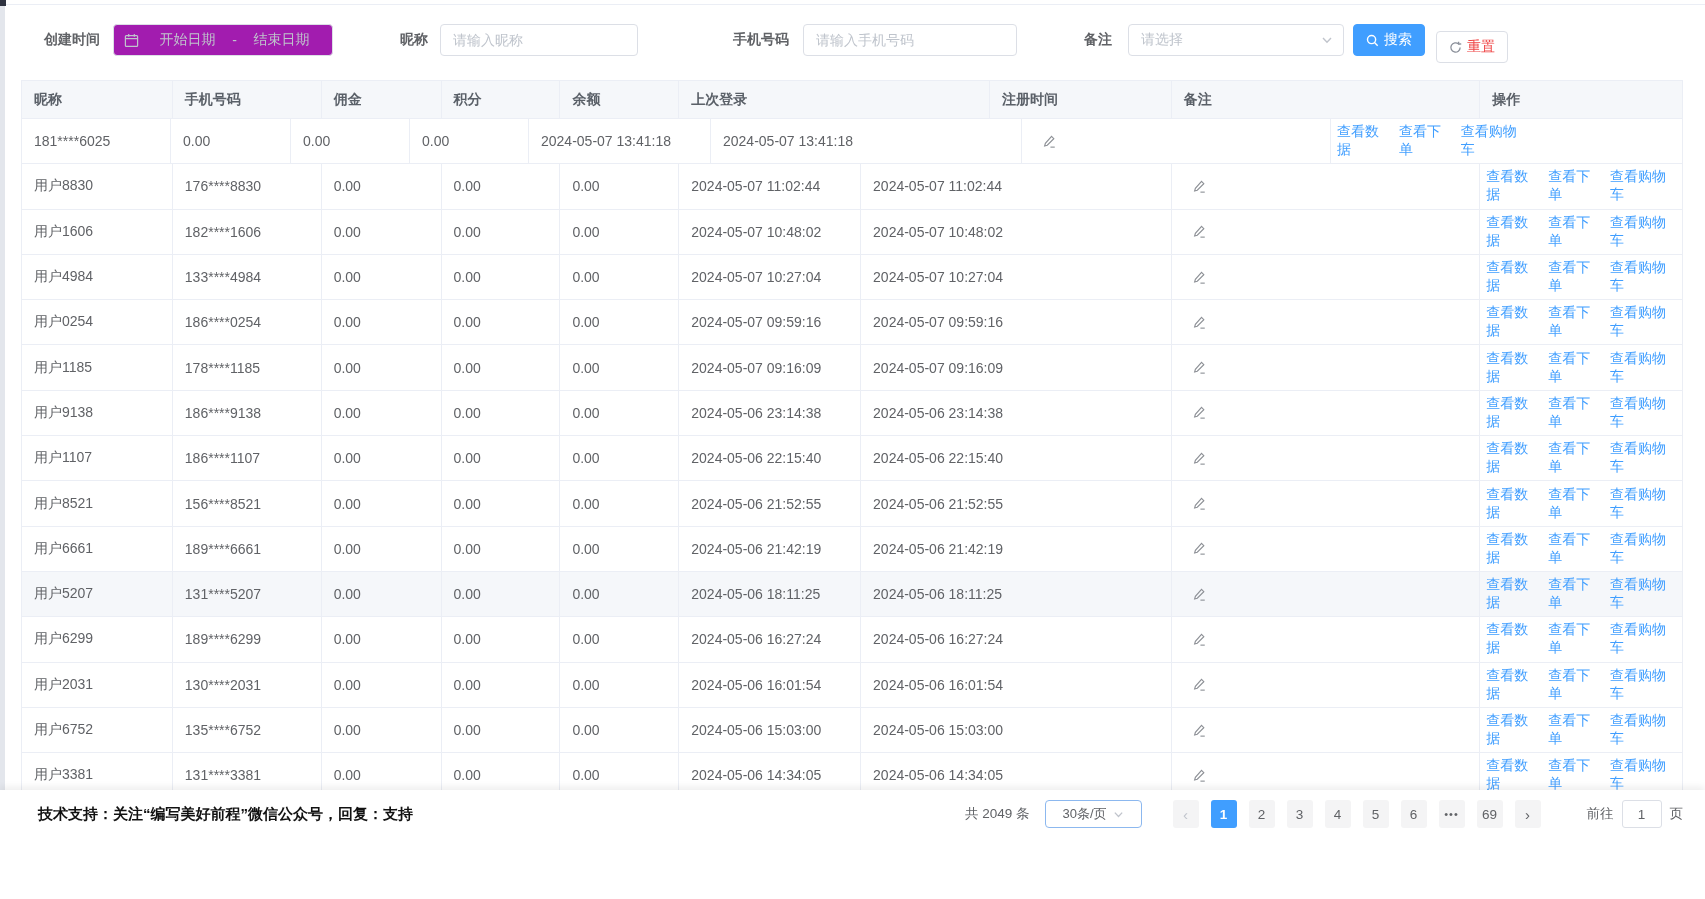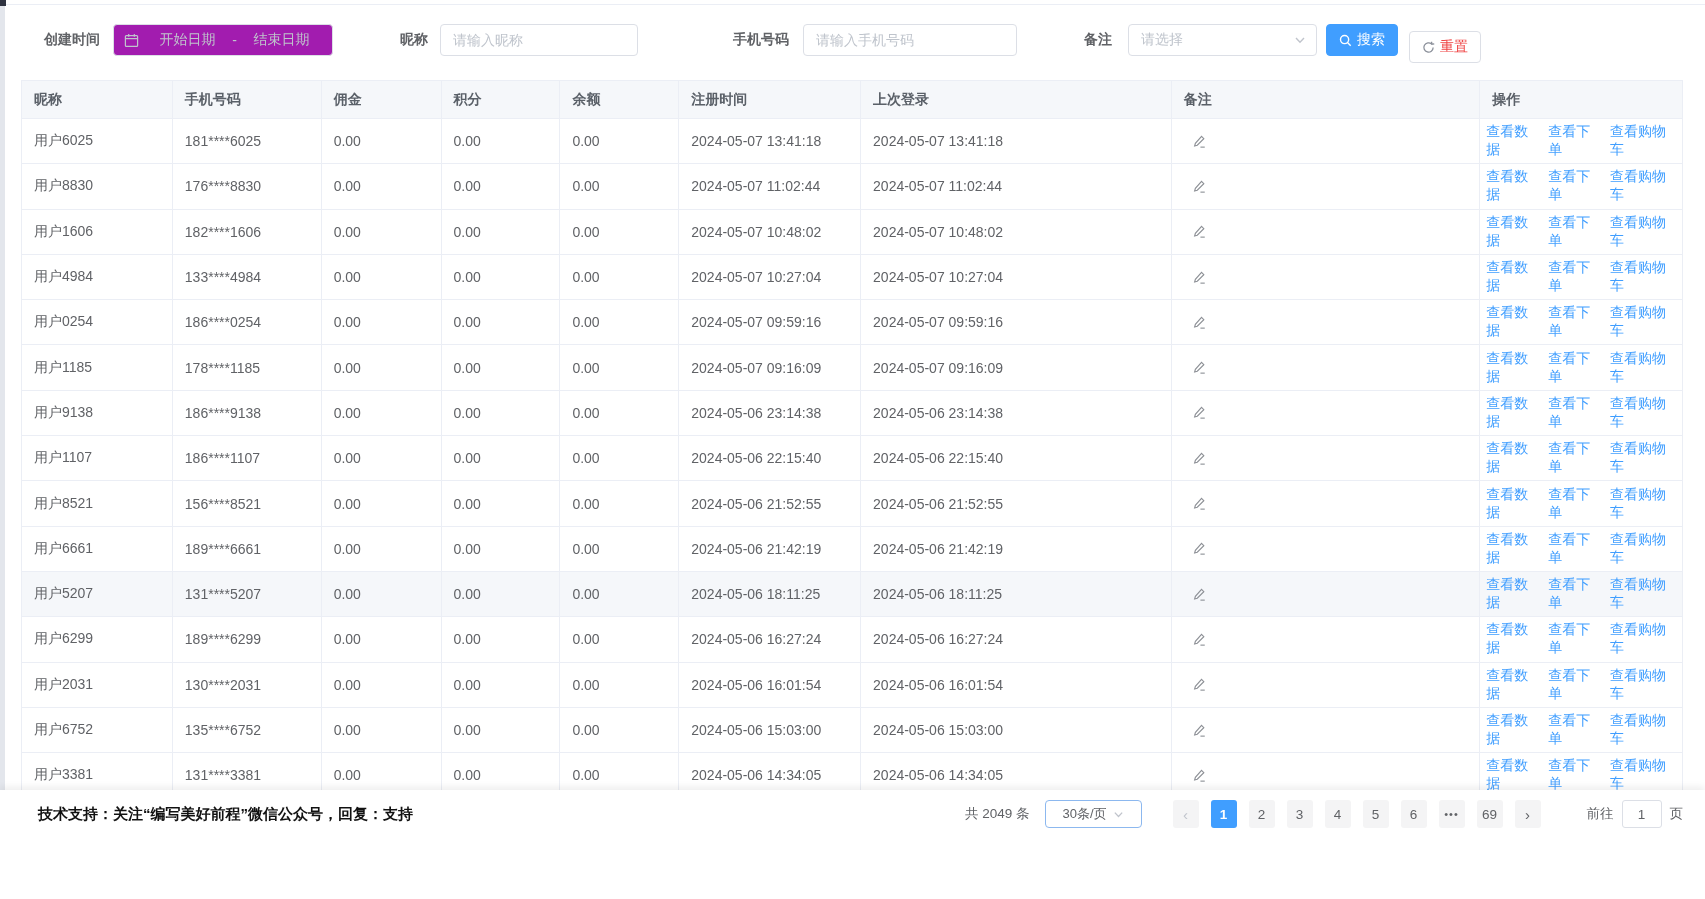--- a/index.html
+++ b/index.html
@@ -99,21 +99,21 @@
     <span class="ph">结束日期</span>
   </div>
 
   <span class="f-label" style="margin-left:67px;">昵称</span>
   <input class="inp" style="margin-left: 12px; width: 198px;" placeholder="请输入昵称">
 
   <span class="f-label" style="margin-left:95px;">手机号码</span>
   <input class="inp" style="margin-left: 14px; width: 214px;" placeholder="请输入手机号码">
 
   <span class="f-label" style="margin-left:67px;">备注</span>
-  <div class="sel" style="margin-left:16px;width:189px;">
+  <div class="sel" style="margin-left:16px;width:216px;">
     <span>请选择</span>
     <span style="display:inline-flex;">
       <svg width="12" height="12" viewBox="0 0 12 12" fill="none" stroke="#c0c4cc" stroke-width="1.4">
           <polyline points="2,4 6,8.2 10,4"></polyline>
         </svg>
     </span>
   </div>
 
   <button class="btn btn-primary" style="margin-left:9px;width:72px;">
     <span class="bicon">
@@ -136,28 +136,27 @@
   </button>
 </div>
 
 <div class="table">
   <div class="tr head">
     <div class="th c0">昵称</div>
     <div class="th c1">手机号码</div>
     <div class="th c2">佣金</div>
     <div class="th c3">积分</div>
     <div class="th c4">余额</div>
+    <div class="th c6">上次登录</div>
     <div class="th c5">注册时间</div>
-    <div class="th c6">上次登录</div>
     <div class="th c7">备注</div>
     <div class="th c8">操作</div>
   </div>
   <div>
   <div class="tr row">
-    <div class="td c0">用户6025</div>
     <div class="td c1">181****6025</div>
     <div class="td c2">0.00</div>
     <div class="td c3">0.00</div>
     <div class="td c4">0.00</div>
     <div class="td c5">2024-05-07 13:41:18</div>
     <div class="td c6">2024-05-07 13:41:18</div>
     <div class="td c7">
       <span class="edit-ic">
         <svg width="15" height="15" viewBox="0 0 16 16" fill="none" stroke="#8d9096" stroke-width="1.2">
           <path d="M10.2 2.6 L12.6 5 L5.6 12 L2.8 12.8 L3.6 10 Z"></path>

